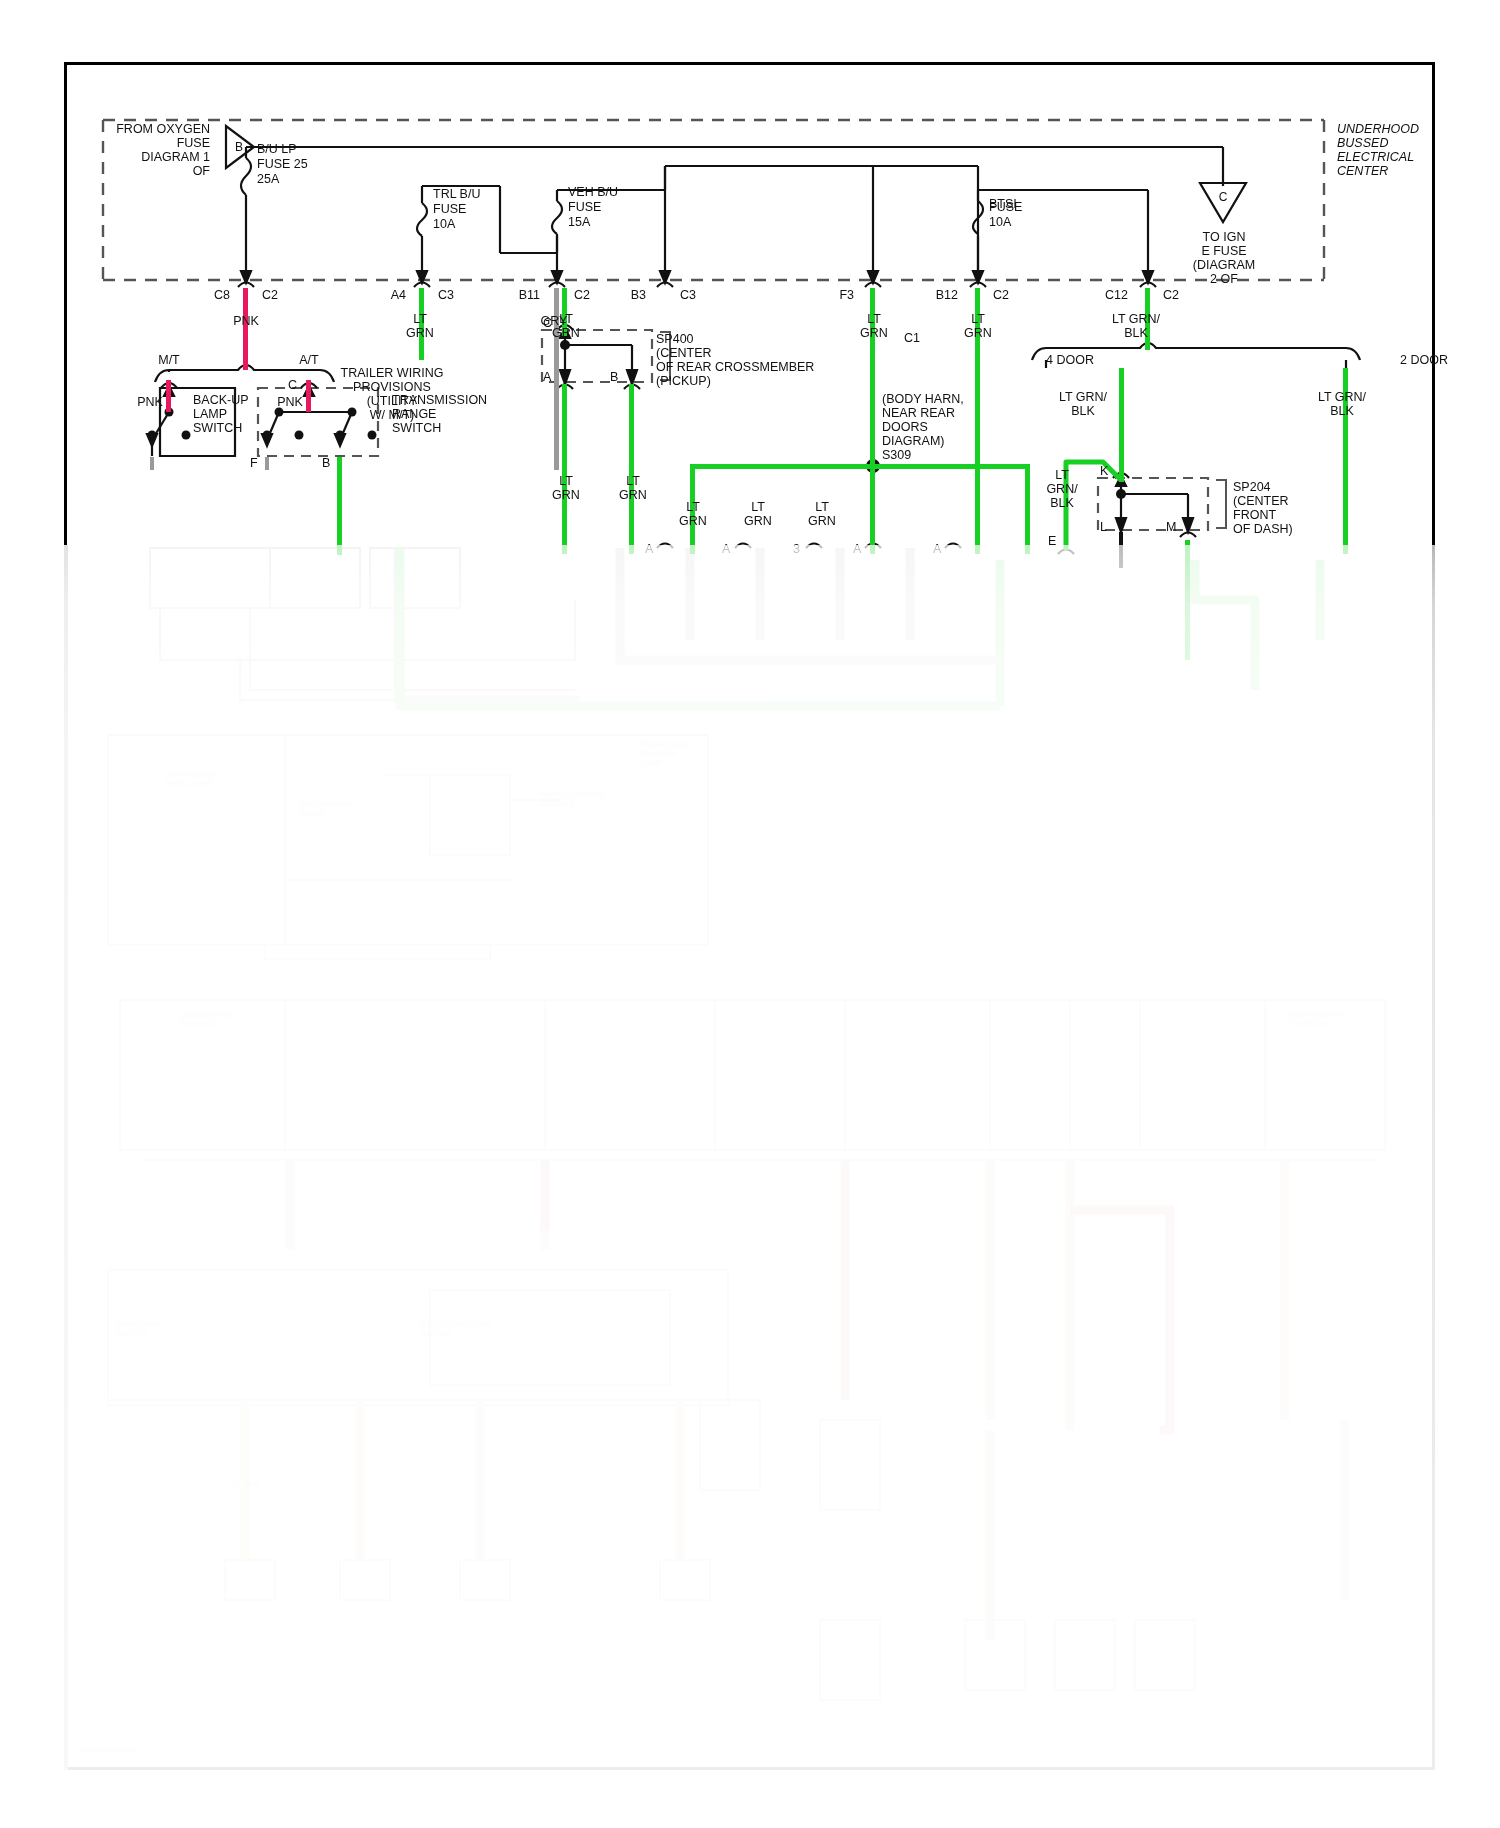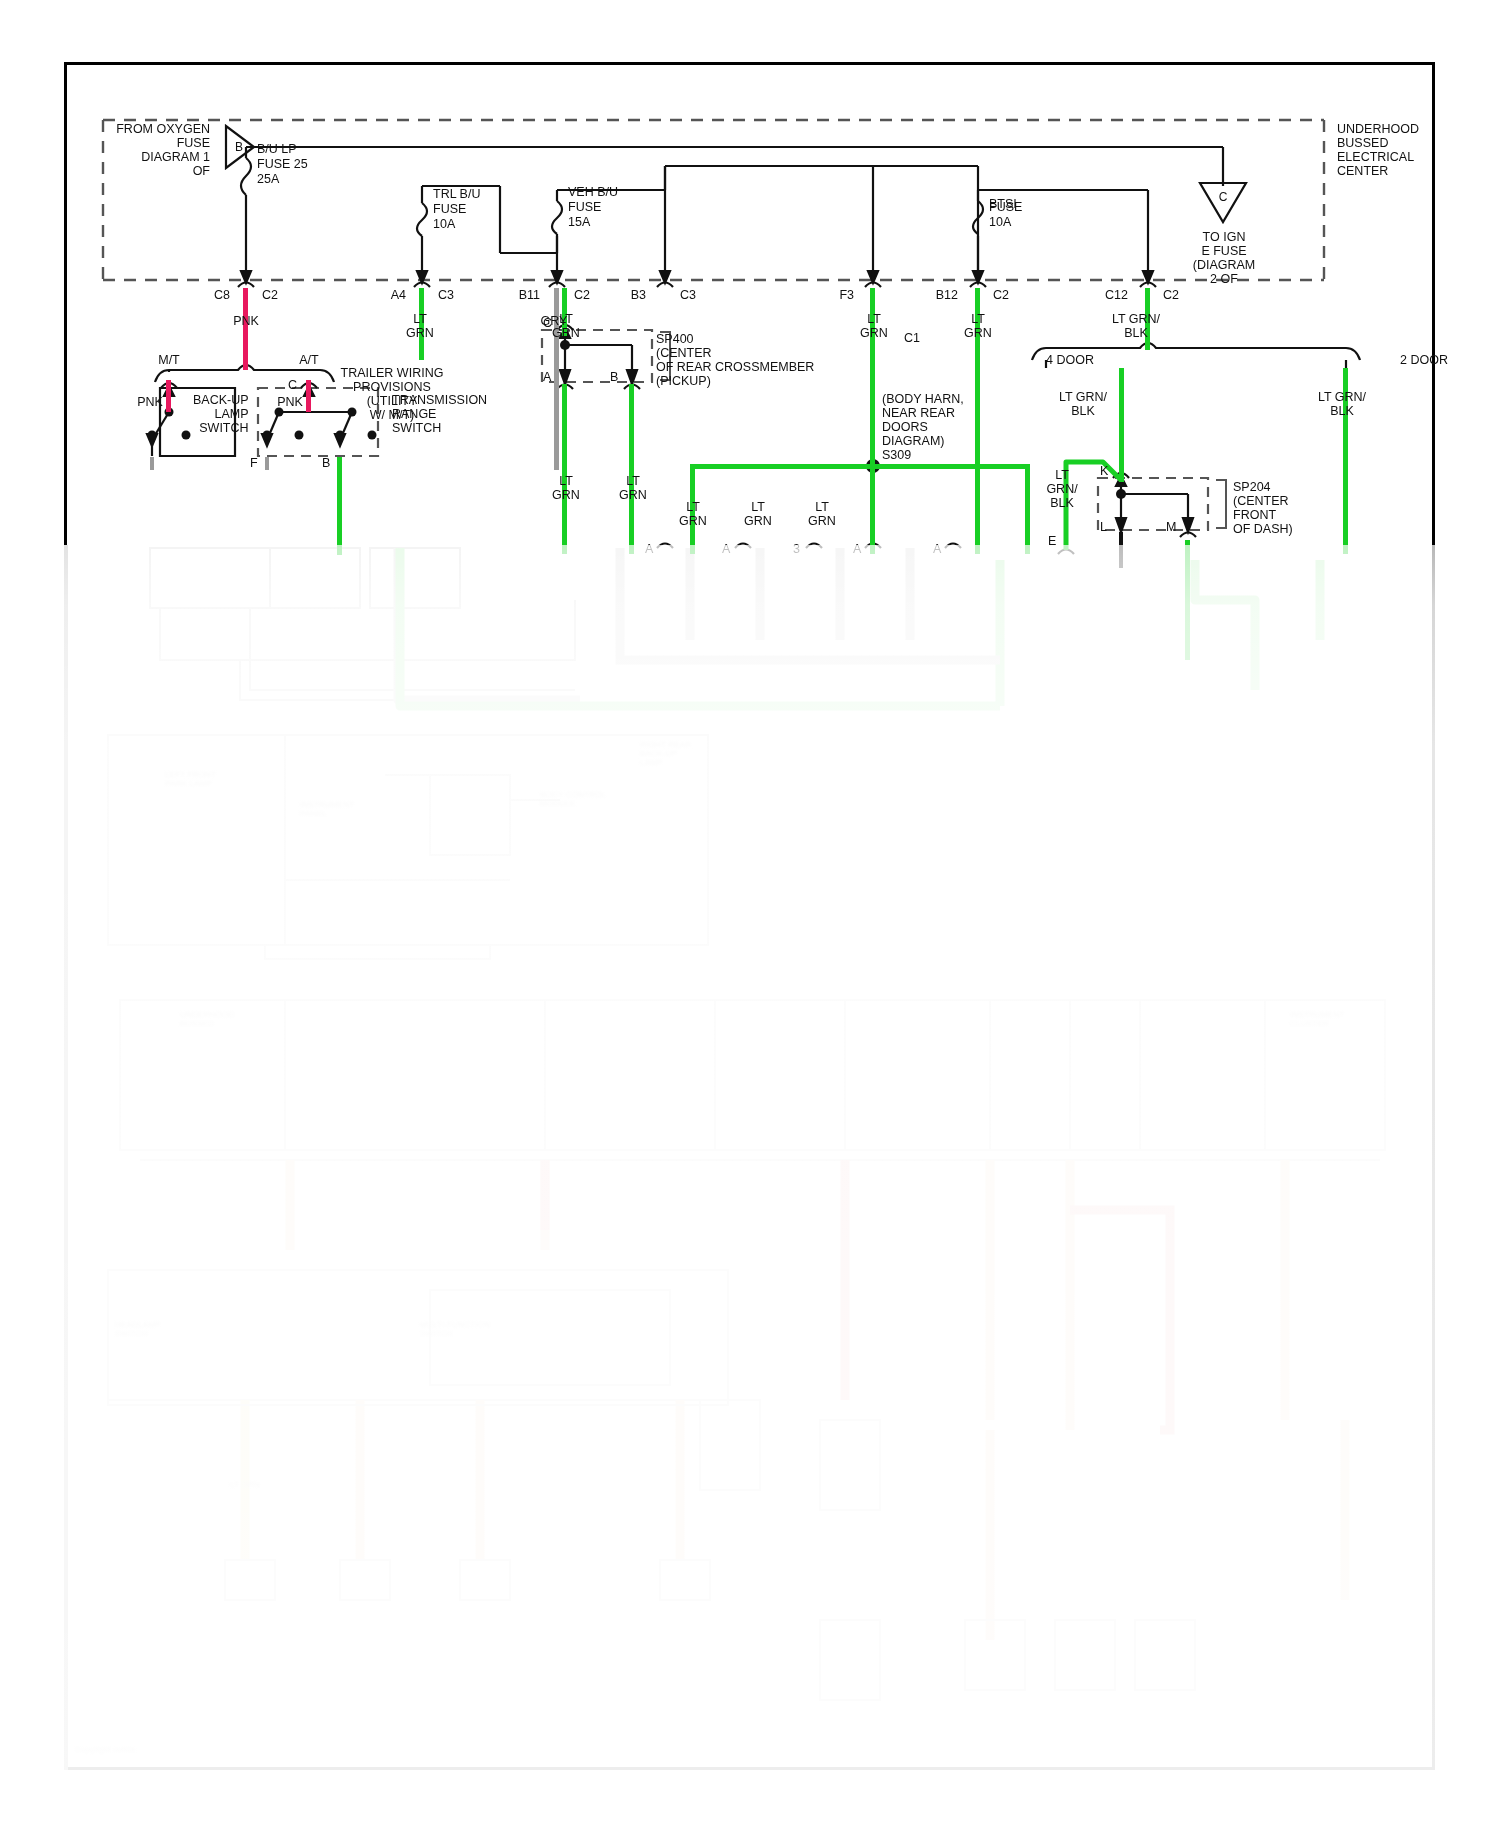--- a/index.html
+++ b/index.html
@@ -411,21 +411,21 @@
     <div class="lbl" style="left:989px;top:185px;margin-top:12px;">BTSI</div>
     <div class="lbl" style="left:989px;top:200px;">FUSE</div>
     <div class="lbl" style="left:989px;top:215px;">10A</div>
 
     <div class="lbl c" style="left:1211px;top:190px;width:24px;font-size:12px;">C</div>
     <div class="lbl c" style="left:1168px;top:230px;width:112px;text-align:center;">TO IGN
 E FUSE
 (DIAGRAM
 2 OF</div>
 
-    <div class="lbl" style="left:1337px;top:122px;width:120px;">UNDERHOOD
+    <div class="lbl" style="left:1337px;top:122px;width:120px;font-style:italic;">UNDERHOOD
 BUSSED
 ELECTRICAL
 CENTER</div>
 
     <div class="lbl r" style="left:196px;top:288px;width:34px;">C8</div>
     <div class="lbl" style="left:262px;top:288px;">C2</div>
 
     <div class="lbl r" style="left:372px;top:288px;width:34px;">A4</div>
     <div class="lbl" style="left:438px;top:288px;">C3</div>
 
@@ -465,21 +465,21 @@
 
     <div class="lbl c" style="left:122px;top:395px;width:56px;">PNK</div>
     <div class="lbl c" style="left:262px;top:395px;width:56px;">PNK</div>
 
     <div class="lbl c" style="left:312px;top:366px;width:160px;">TRAILER WIRING
 PROVISIONS
 (UTILITY
 W/ M/T)</div>
 
     <div class="lbl" style="left:243px;top:392px;width:4px;"></div>
-    <div class="lbl" style="left:193px;top:393px;text-align:right;">BACK-UP
+    <div class="lbl" style="left:193px;top:393px;">BACK-UP
 LAMP
 SWITCH</div>
     <div class="lbl" style="left:392px;top:393px;">TRANSMISSION
 RANGE
 SWITCH</div>
 
     <div class="lbl" style="left:288px;top:378px;">C</div>
     <div class="lbl" style="left:250px;top:456px;">F</div>
     <div class="lbl" style="left:322px;top:456px;">B</div>
 

